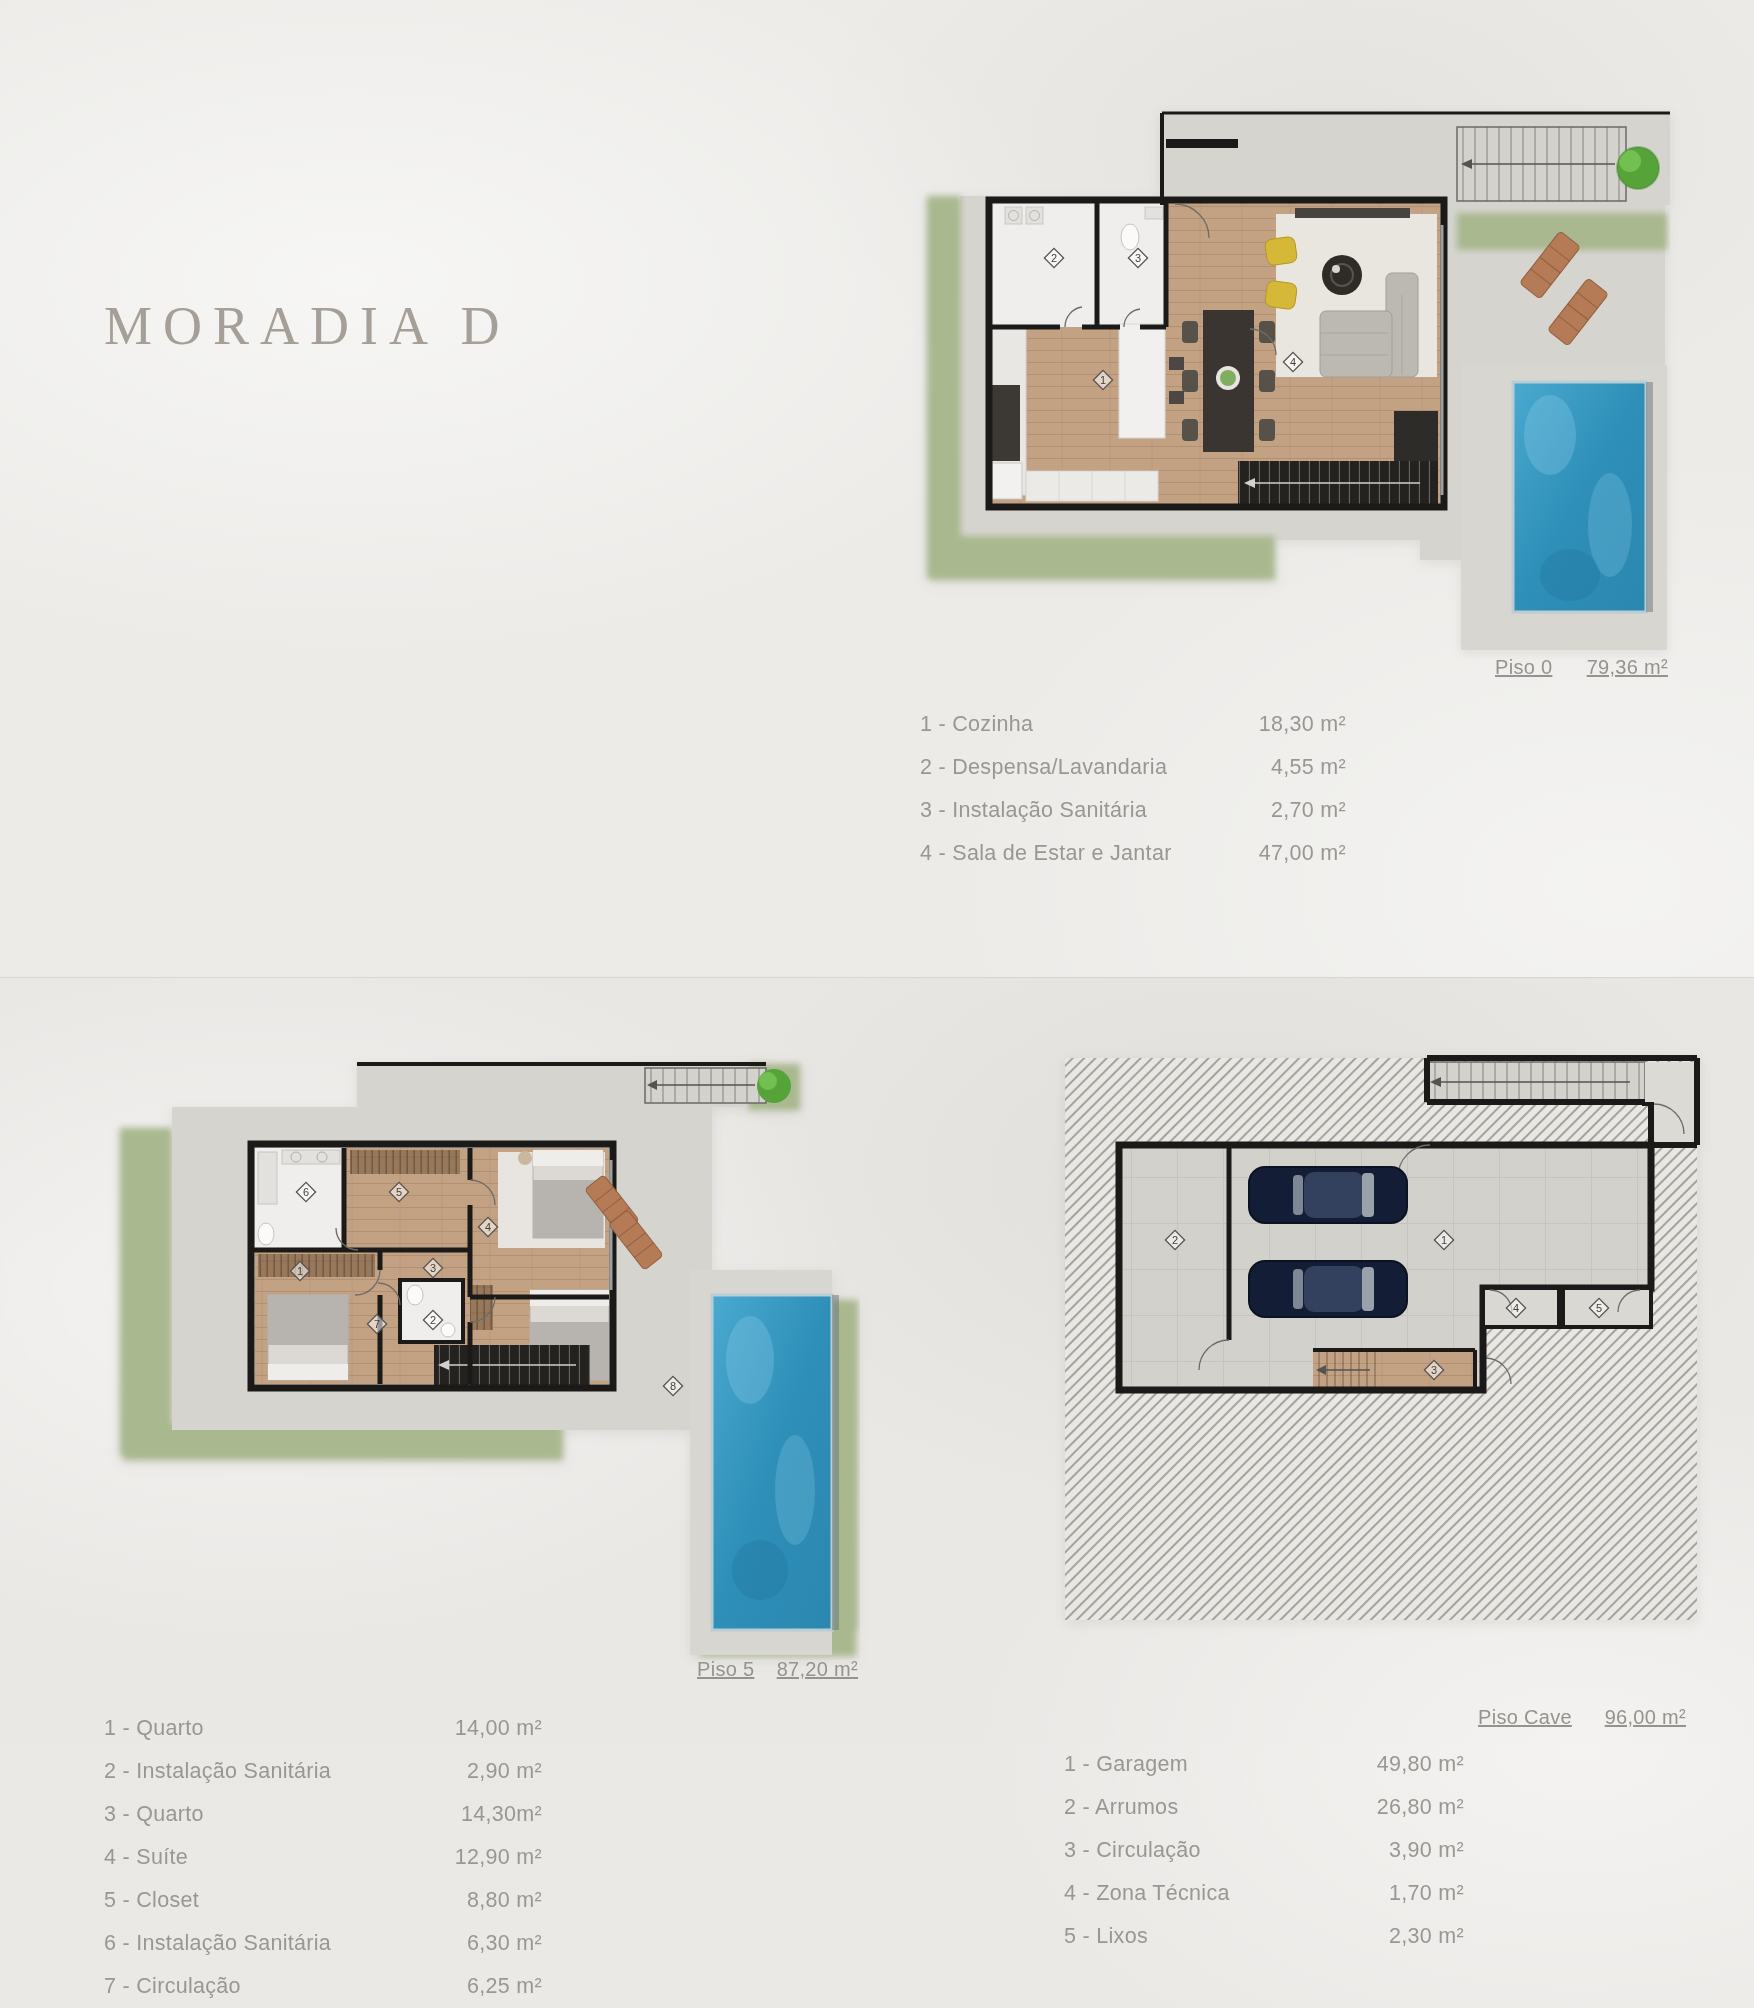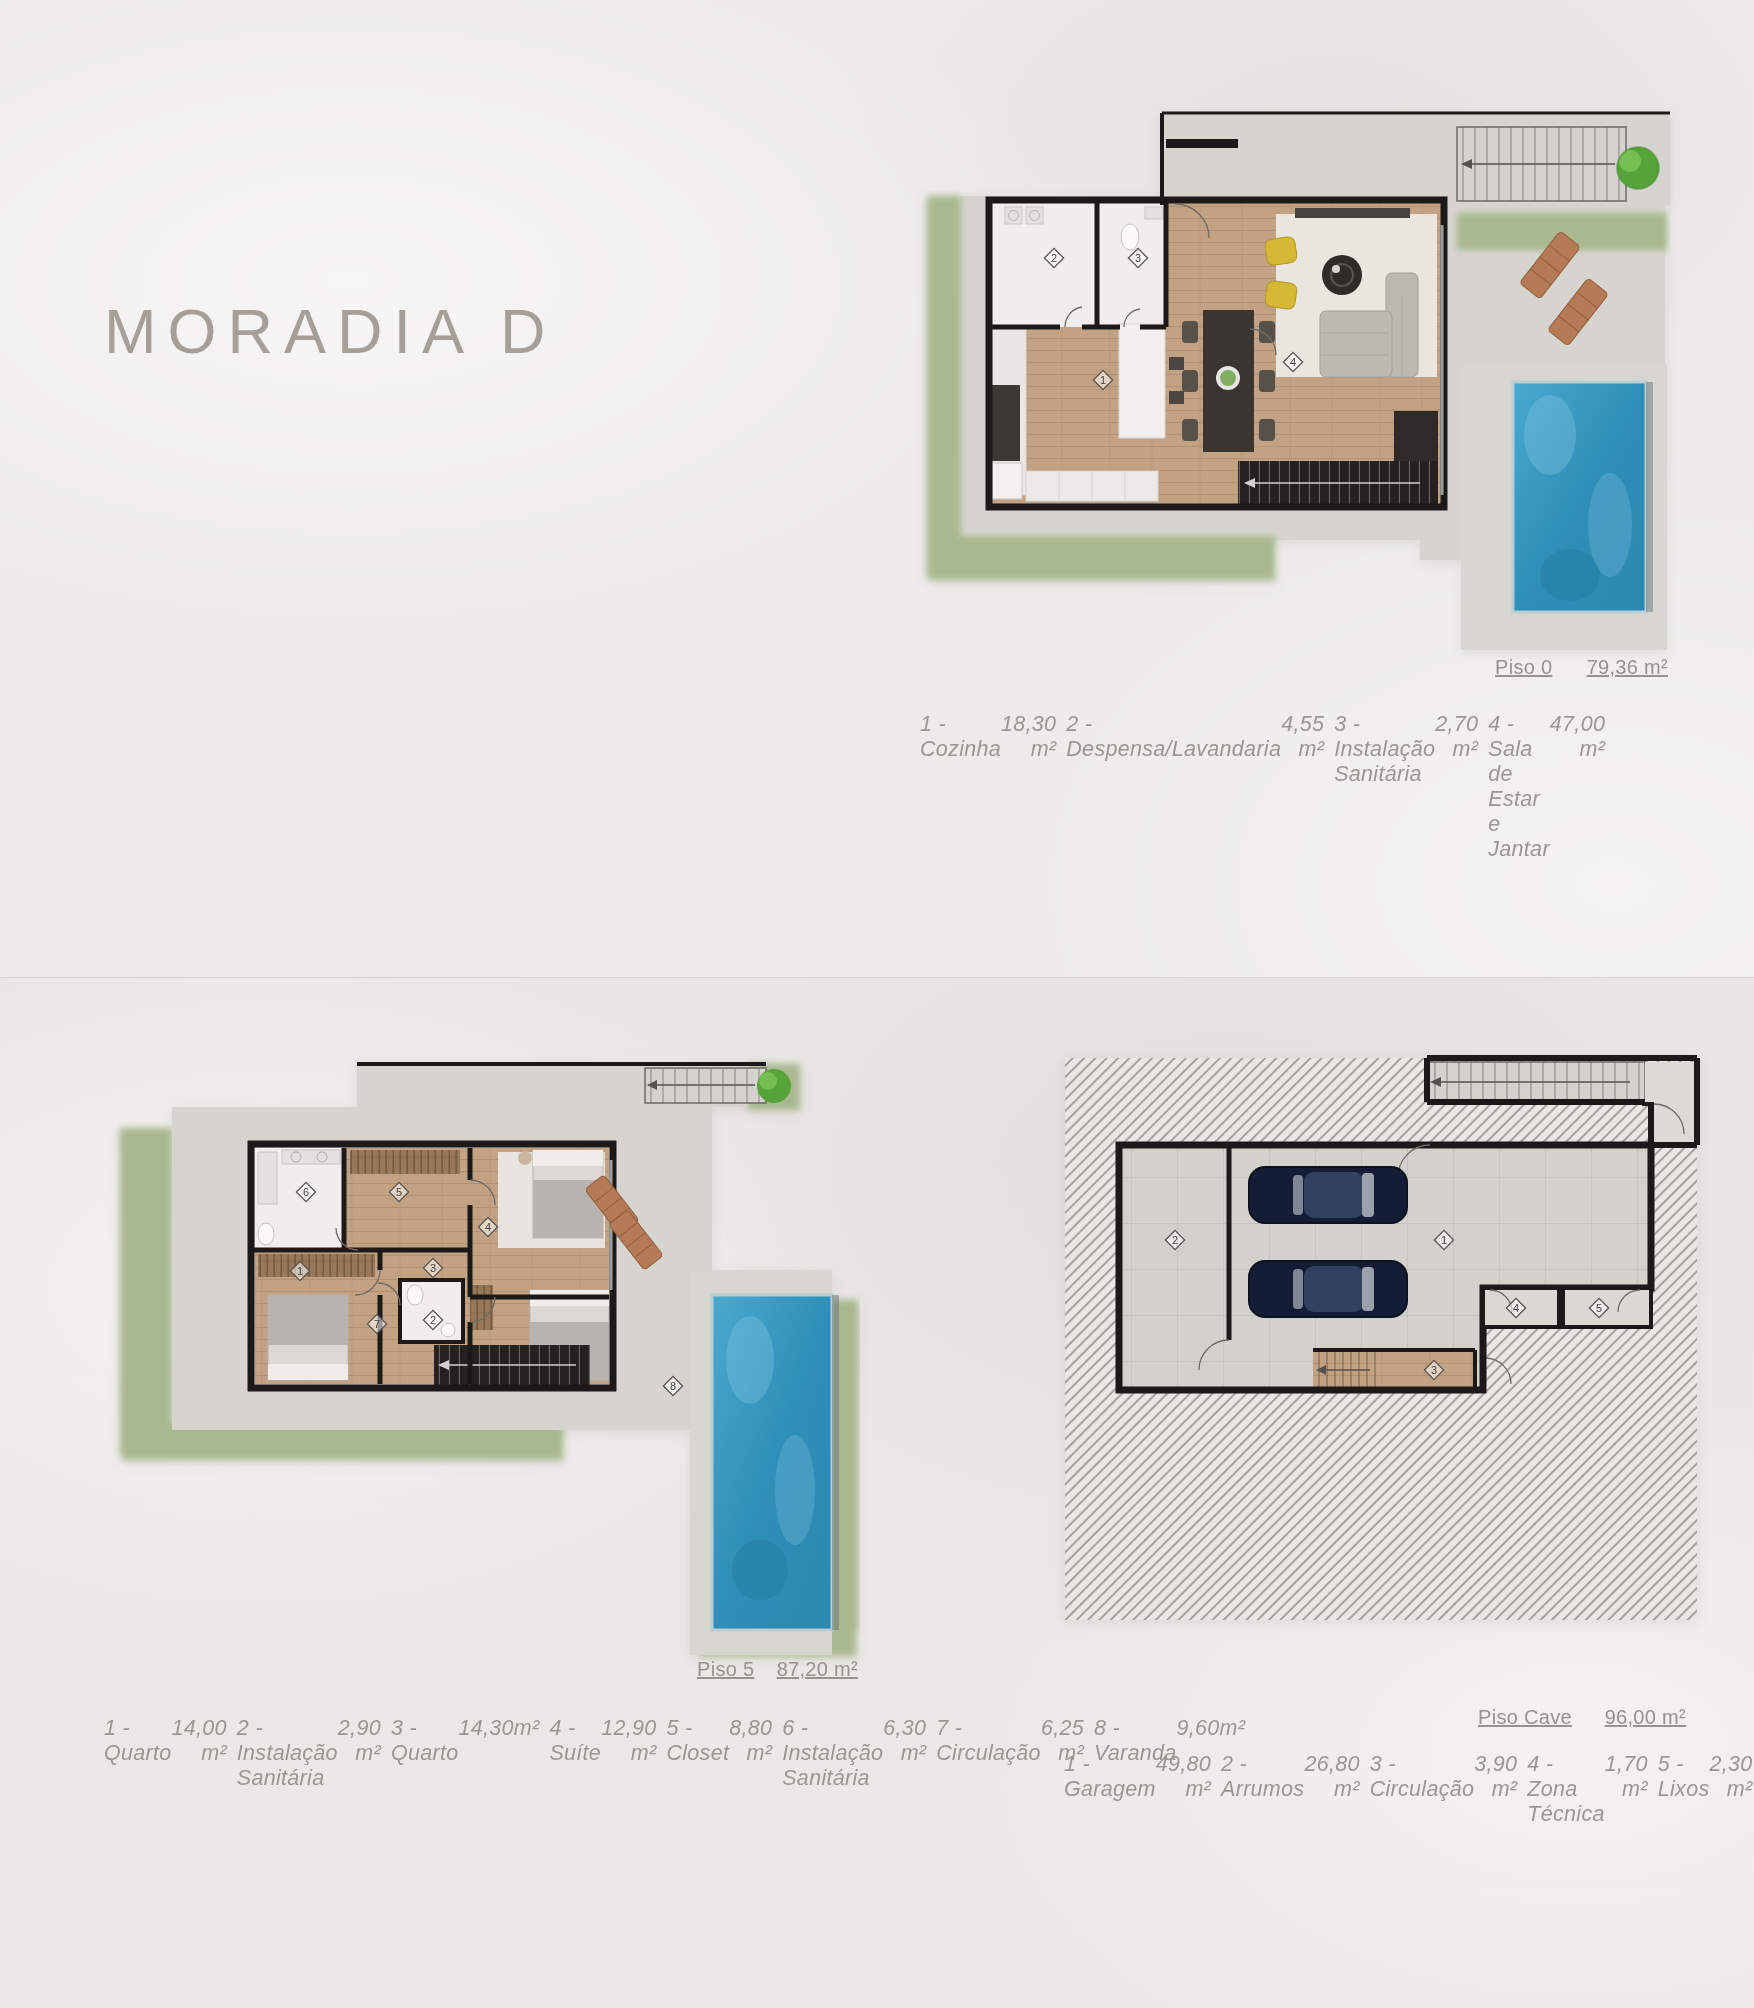--- a/index.html
+++ b/index.html
@@ -17,39 +17,39 @@
     position:absolute;left:0;top:977px;width:1754px;height:1031px;
     border-top:1px solid #d8d5d1;
     background:
       radial-gradient(1000px 600px at 15% 30%, rgba(255,255,255,.5), transparent 60%),
       radial-gradient(900px 560px at 70% 20%, rgba(205,202,197,.30), transparent 60%),
       radial-gradient(1000px 600px at 90% 75%, rgba(255,255,255,.45), transparent 62%),
       linear-gradient(#e9e7e4,#ebe9e6);
   }
   .title-block{position:absolute;left:104px;top:298px;}
   .main-title{
-    margin:0;font-size:63px;font-weight:300;letter-spacing:11px;
-    color:#a59f97;font-family:Liberation Sans, sans-serif;line-height:1.05;text-align:center;
+    margin:0;font-size:54px;font-weight:300;letter-spacing:11px;
+    color:#a59f97;font-family:Liberation Serif, serif;line-height:1.05;text-align:center;
   }
   .subtitle{
     margin:14px 0 0 3px;font-size:21.5px;font-weight:400;color:#b2ada6;
     letter-spacing:.3px;word-spacing:1.5px;
   }
   .plan{position:absolute;filter:drop-shadow(0 3px 6px rgba(70,65,60,.10));}
   #plan-piso0{left:720px;top:75px;width:950px;height:580px;}
   #plan-piso1{left:100px;top:1040px;width:760px;height:620px;}
   #plan-cave{left:1040px;top:1040px;width:660px;height:620px;}
   .flabel{
     position:absolute;display:flex;justify-content:space-between;
     font-size:20px;color:#96928d;letter-spacing:.3px;text-decoration:underline;
   }
   #flabel-piso0{left:1495px;top:656px;width:173px;}
   #flabel-piso1{left:697px;top:1658px;width:161px;}
   #flabel-cave{left:1478px;top:1658px;width:208px;margin-top:48px;}
-  .legend{position:absolute;display:flex;flex-direction:row;gap:10px;font-style:italic;}
+  .legend{position:absolute;display:flex;flex-direction:column;gap:18px;}
   #legend-piso0{left:920px;top:712px;width:426px;}
   #legend-piso1{left:104px;top:1716px;width:438px;}
   #legend-cave{left:1064px;top:1716px;width:400px;margin-top:36px;}
   .legend-row{
     display:flex;justify-content:space-between;align-items:baseline;
     font-size:21.5px;color:#9a9691;letter-spacing:.3px;
   }
   .lg-area{text-align:right;}
   
   .marker-diamond{fill:rgba(255,255,255,.55);stroke:#57544f;stroke-width:1.3px;}

